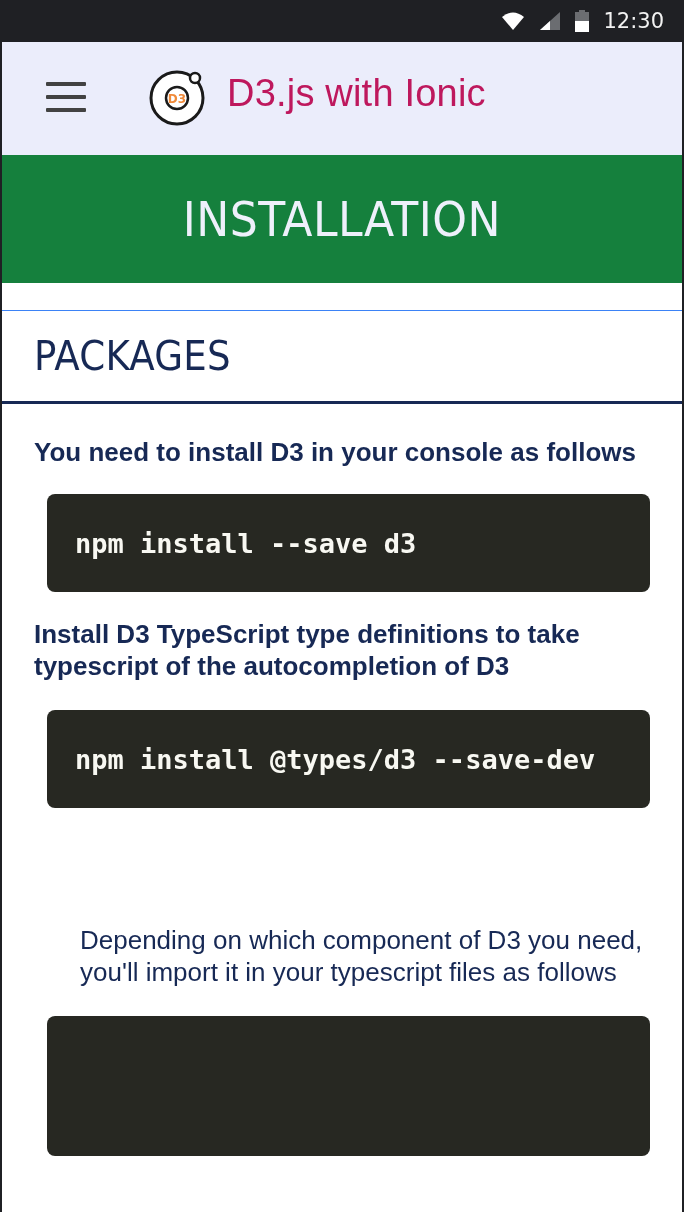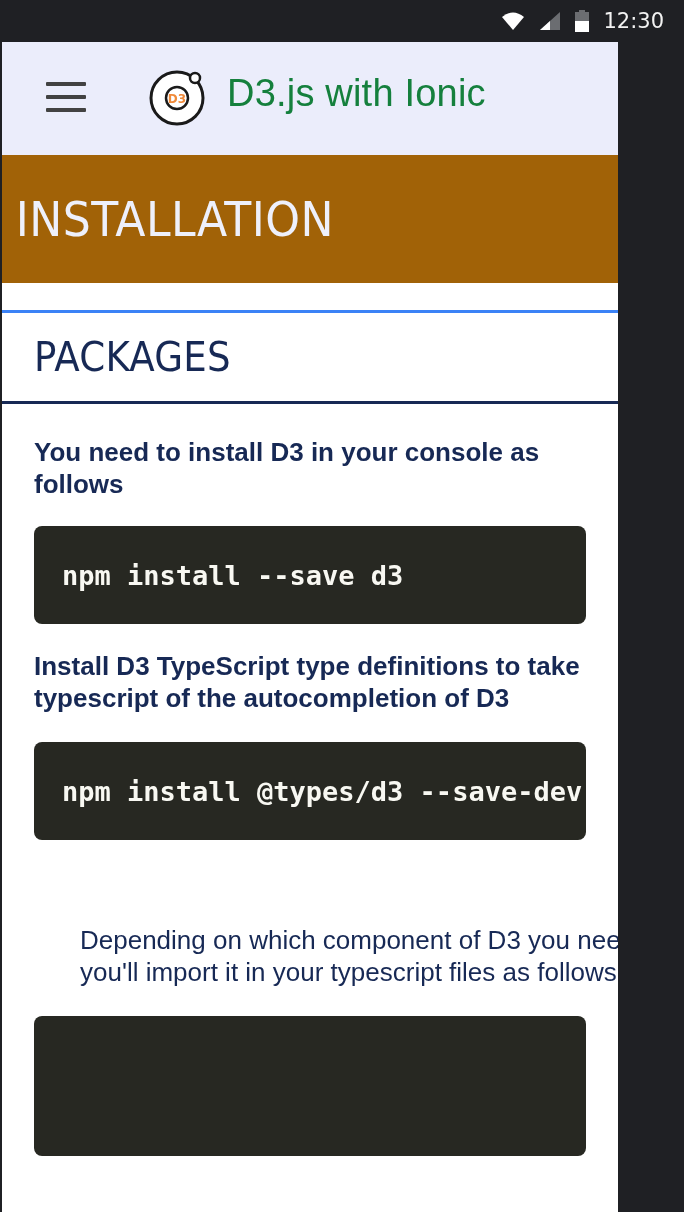--- a/index.html
+++ b/index.html
@@ -9,73 +9,73 @@
   .status-bar {
     position: absolute; left: 0; top: 0; width: 684px; height: 42px;
     background: #1f2024; color: #ffffff;
     display: flex; align-items: center; justify-content: flex-end;
     padding-right: 20px; gap: 14px;
   }
   .status-bar .time { font-size: 21px; font-family: "DejaVu Sans", sans-serif; color: #f2f2f2; }
   .status-bar svg { display: block; }
 
   .app {
-    position: absolute; left: 2px; top: 42px; width: 616px; height: 1170px;
+    position: absolute; left: 2px; top: 42px; width: 680px; height: 1170px;
     background: #ffffff; overflow: hidden;
   }
 
   .toolbar {
     height: 113px; background: #ebedfb;
     display: flex; align-items: center; position: relative;
   }
   .menu-btn {
     position: absolute; left: 44px; top: 40px; width: 40px; height: 30px;
     display: flex; flex-direction: column; justify-content: space-between;
     cursor: pointer;
   }
   .menu-btn span { display: block; height: 4px; background: #424242; border-radius: 1px; }
   .logo {
     position: absolute; left: 146px; top: 24px; width: 60px; height: 60px;
   }
   .app-title {
     position: absolute; left: 225px; top: 30px;
-    font-size: 38px; color: #15803d; font-family: "Liberation Sans", sans-serif;
+    font-size: 38px; color: #be185d; font-family: "Liberation Sans", sans-serif;
     letter-spacing: 0.2px;
   }
 
   .hero {
-    height: 128px; background: #a16207;
-    display: flex; align-items: center; justify-content: flex-start;
+    height: 128px; background: #15803d;
+    display: flex; align-items: center; justify-content: center;
   }
   .hero h1 {
     font-family: "DejaVu Sans", sans-serif; font-weight: normal;
     font-size: 48px; color: #eef0fb; letter-spacing: 0.5px;
     transform: scaleX(0.92);
   }
 
   .section-gap { height: 27px; background: #fff; }
   .section-head {
-    border-top: 3px solid #3b82f6; border-bottom: 3px solid #172955;
+    border-top: 1px solid #3b82f6; border-bottom: 3px solid #172955;
     height: 94px; display: flex; align-items: center; padding-left: 32px;
   }
   .section-head h2 {
     font-family: "DejaVu Sans", sans-serif; font-weight: normal;
     font-size: 40px; color: #172955; letter-spacing: 0.2px;
     transform: scaleX(0.93); transform-origin: left center; white-space: nowrap;
   }
   .section-body { padding: 30px 32px 0 32px; }
   .para {
     font-family: "Liberation Sans", sans-serif;
     font-size: 26px; line-height: 32px; color: #172955;
   }
   .code {
     margin-top: 28px; background: #272822; border-radius: 8px;
     height: 98px; display: flex; align-items: center; padding-left: 28px;
     font-family: "DejaVu Sans Mono", monospace; font-size: 27px; color: #f8f8f2;
-    white-space: pre; overflow: hidden;
+    white-space: pre; overflow: hidden; margin-left: 13px;
   }
   .code.multi {
     display: block; height: auto; padding: 28px 0 0 28px; line-height: 38px;
   }
 </style>
 </head>
 <body>
 
 <div class="status-bar">
   <svg width="24" height="20" viewBox="0 0 24 20">

